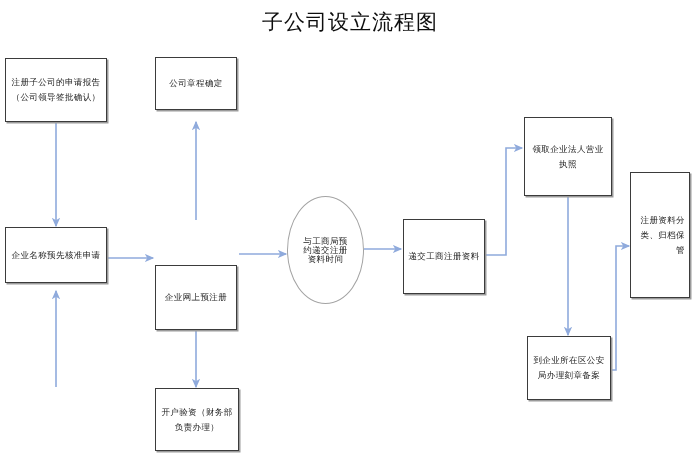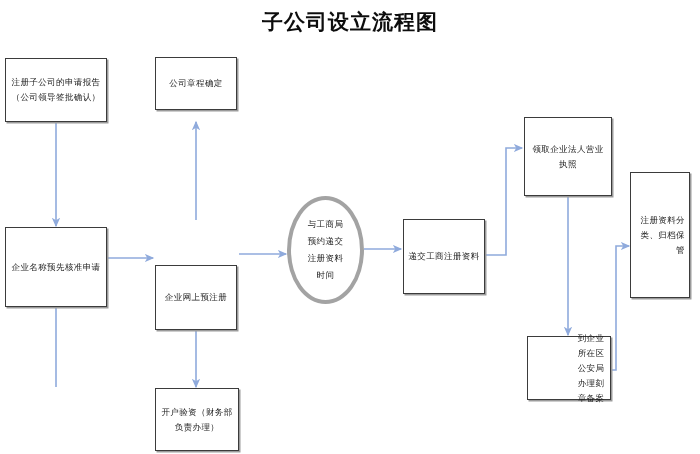--- a/index.html
+++ b/index.html
@@ -30,30 +30,30 @@
     box-shadow:1.5px 1.5px 0 0 #9b9b9b;
   }
   .node .txt{
     display:block;
     padding:0 4px;
     white-space:normal;
     word-break:break-all;
   }
   .node.ellipse{
     border-radius:50%;
-    border:4px solid #a3a3a3;
+    border:1px solid #a3a3a3;
     box-shadow:none;
-    line-height:17px;
+    line-height:9px;
   }
   #title{
     position:absolute;
     left:0;top:8px;width:700px;
     text-align:center;
     font-size:21px;
-    font-weight:700;
+    font-weight:400;
     color:#0d0d0d;
     letter-spacing:1px;
     z-index:4;
   }
 </style>
 </head>
 <body>
 
 <div id="stage">
 
@@ -90,41 +90,41 @@
   </svg>
 
   <div class="node shadow" style="left:5px;top:58px;width:102px;height:64px;">
     <span class="txt">注册子公司的申请报告（公司领导签批确认）</span>
   </div>
 
   <div class="node shadow" style="left:155px;top:57px;width:82px;height:53px;">
     <span class="txt">公司章程确定</span>
   </div>
 
-  <div class="node shadow" style="left:5px;top:227px;width:102px;height:80px;">
+  <div class="node shadow" style="left:5px;top:227px;width:102px;height:56px;">
     <span class="txt">企业名称预先核准申请</span>
   </div>
 
   <div class="node shadow" style="left:155px;top:221px;width:82px;height:65px;margin-top:44px;">
     <span class="txt">企业网上预注册</span>
   </div>
 
   <div class="node ellipse" style="left:287px;top:196px;width:77px;height:108px;">
     <span class="txt" style="padding:0 14px;">与工商局预约递交注册资料时间</span>
   </div>
 
   <div class="node shadow" style="left:403px;top:219px;width:82px;height:75px;">
     <span class="txt">递交工商注册资料</span>
   </div>
 
   <div class="node shadow" style="left:524px;top:117px;width:88px;height:79px;">
     <span class="txt">领取企业法人营业执照</span>
   </div>
 
-  <div class="node shadow" style="left:527px;top:336px;width:84px;height:64px;padding-left:44px;">
+  <div class="node shadow" style="left:527px;top:336px;width:84px;height:64px;">
     <span class="txt">到企业所在区公安局办理刻章备案</span>
   </div>
 
   <div class="node shadow" style="left:630px;top:172px;width:60px;height:126px;text-align:right;">
     <span class="txt">注册资料分类、归档保管</span>
   </div>
 
 
   <div class="node shadow" style="left:155px;top:388px;width:84px;height:63px;">
     <span class="txt">开户验资（财务部负责办理）</span>

